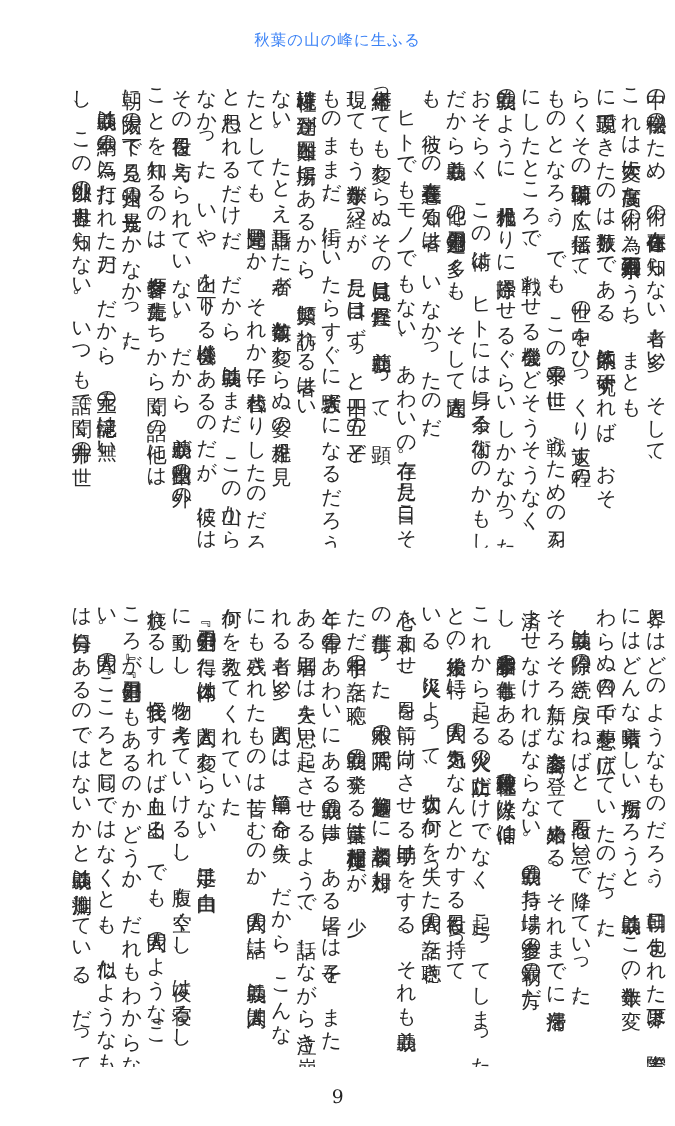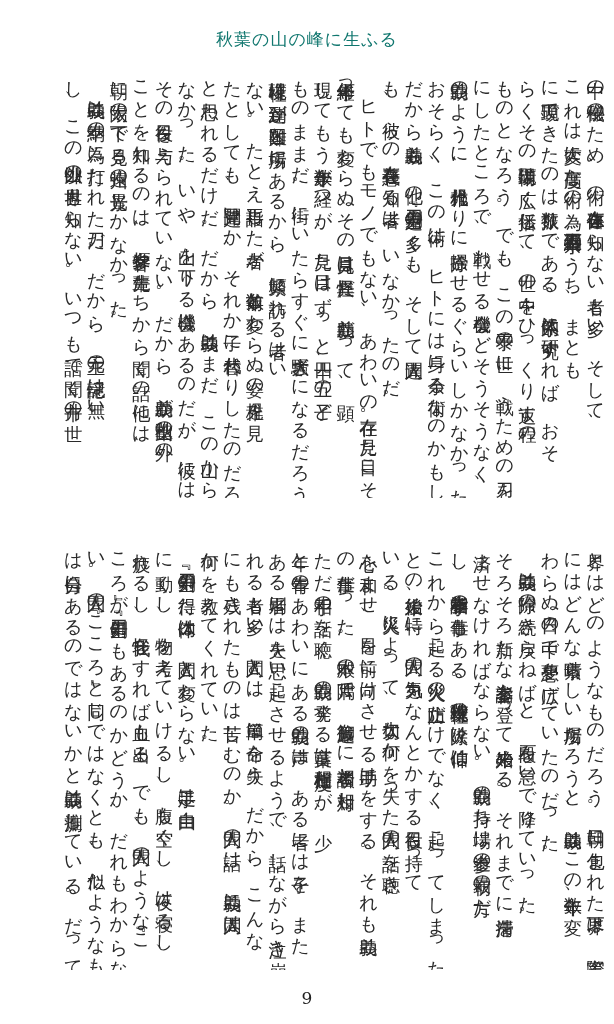--- a/index.html
+++ b/index.html
@@ -2,21 +2,21 @@
 <html><head>
 <meta charset="utf-8">
 <style>
   html, body { margin:0; padding:0; }
   body {
     width:614px; height:1024px; background:#ffffff; position:relative; overflow:hidden;
     font-family: "DejaVu Serif", "Liberation Serif", serif; color:#2a2a2a;
   }
   .running-head {
     position:absolute; top:28px; left:0; width:614px; text-align:center;
-    font-size:17px; letter-spacing:1px; color:#0f766e;
+    font-size:14px; letter-spacing:1px; color:#3b82f6;
   }
   .block {
     position:absolute; left:10px; width:596px;
     writing-mode: vertical-rl;
     font-size:18.2px;
     line-height:22.7px;
     letter-spacing:0.6px;
     overflow:hidden;
   }
   .block.top { top:68px; height:430px; }

